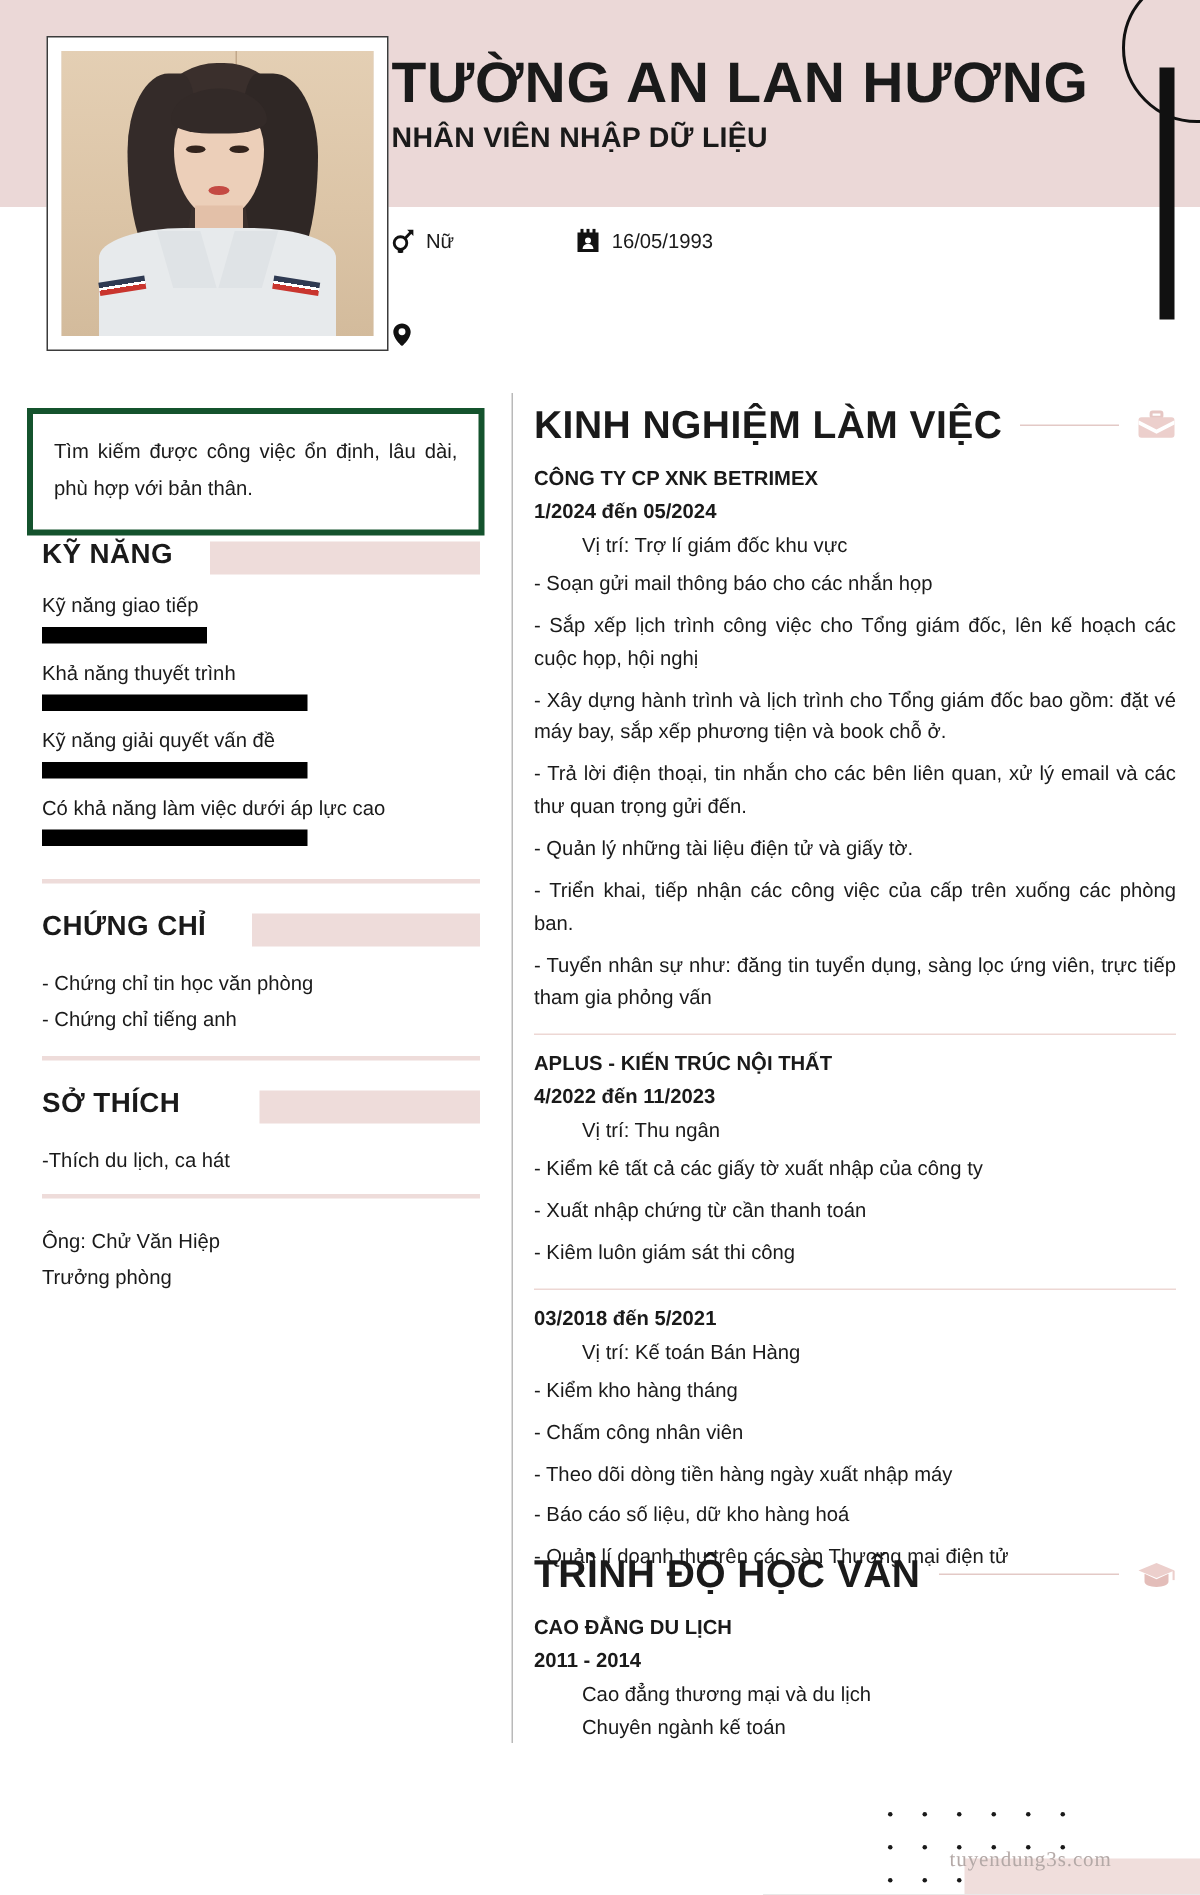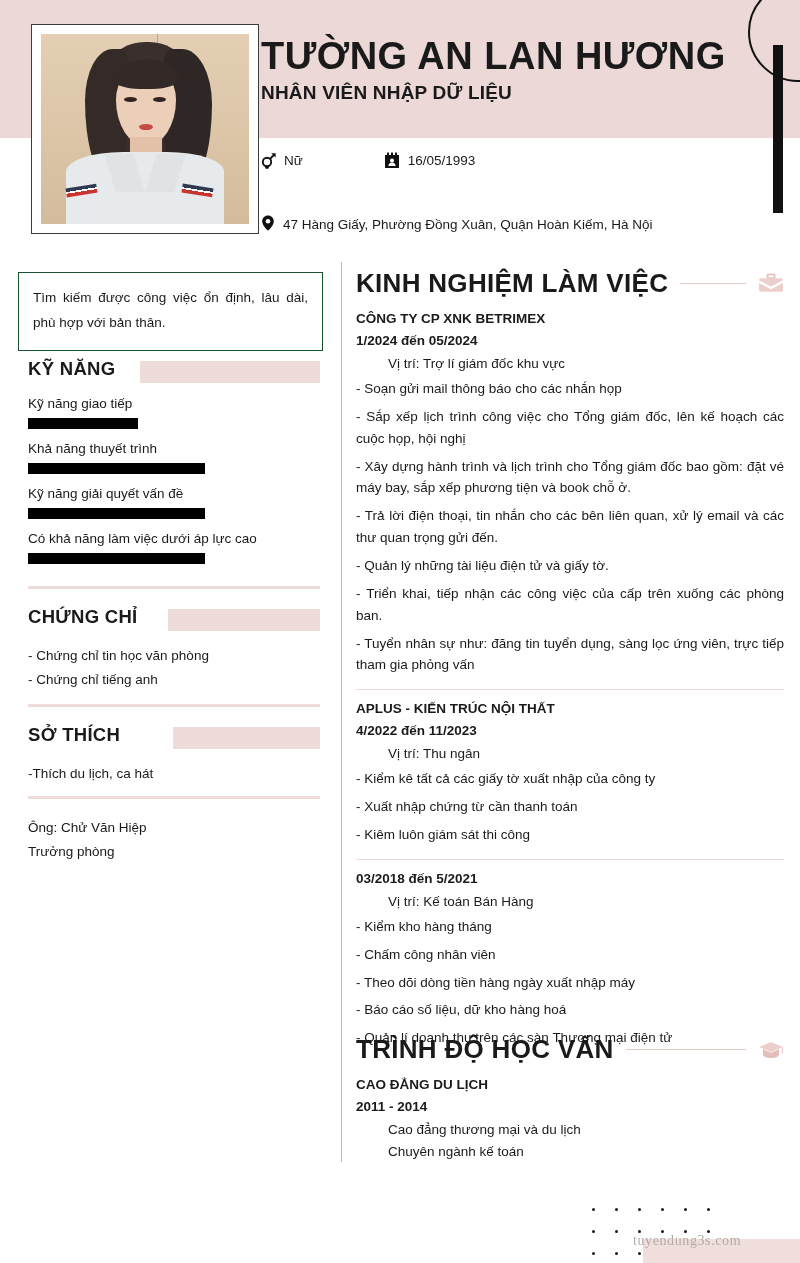--- a/index.html
+++ b/index.html
@@ -241,21 +241,21 @@
     top: 0;
     width: 341px;
     height: 1263px;
   }
   .objective-box {
     position: absolute;
     left: 18px;
     top: 272px;
     width: 305px;
     box-sizing: border-box;
-    border: 1px solid #14532d;
+    border: 4px solid #14532d;
     padding: 13px 14px 14px 14px;
   }
   .objective-text {
     font-size: 13.5px;
     line-height: 1.85;
     text-align: justify;
   }
 
   .sec {
     position: absolute;
@@ -454,21 +454,20 @@
     </div>
   </div>
 
   <div class="contact-addr">
     <span class="ico">
       <svg width="14" height="18" viewBox="0 0 14 18">
         <path d="M7 0.6C3.7 0.6 1.2 3.1 1.2 6.3c0 4 4.6 8.4 5.3 9 0.3 0.3 0.7 0.3 1 0 0.7-0.6 5.3-5 5.3-9C12.8 3.1 10.3 0.6 7 0.6z" fill="#111"></path>
         <circle cx="7" cy="6.2" r="2.3" fill="#fff"></circle>
       </svg>
     </span>
-    <span>47 Hàng Giấy, Phường Đồng Xuân, Quận Hoàn Kiếm, Hà Nội</span>
   </div>
 
   <div class="col-divider"></div>
 
   <div class="left-col">
 
     <div class="objective-box">
       <div class="objective-text">Tìm kiếm được công việc ổn định, lâu dài, phù hợp với bản thân.</div>
     </div>
 

